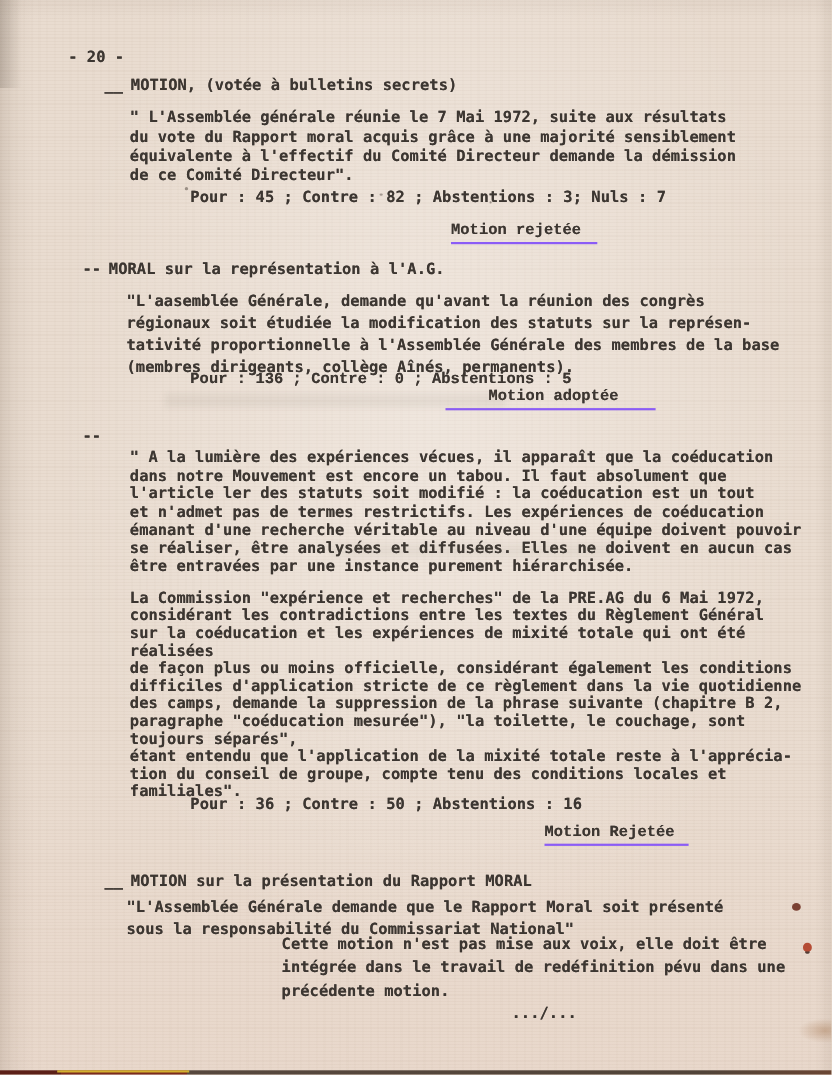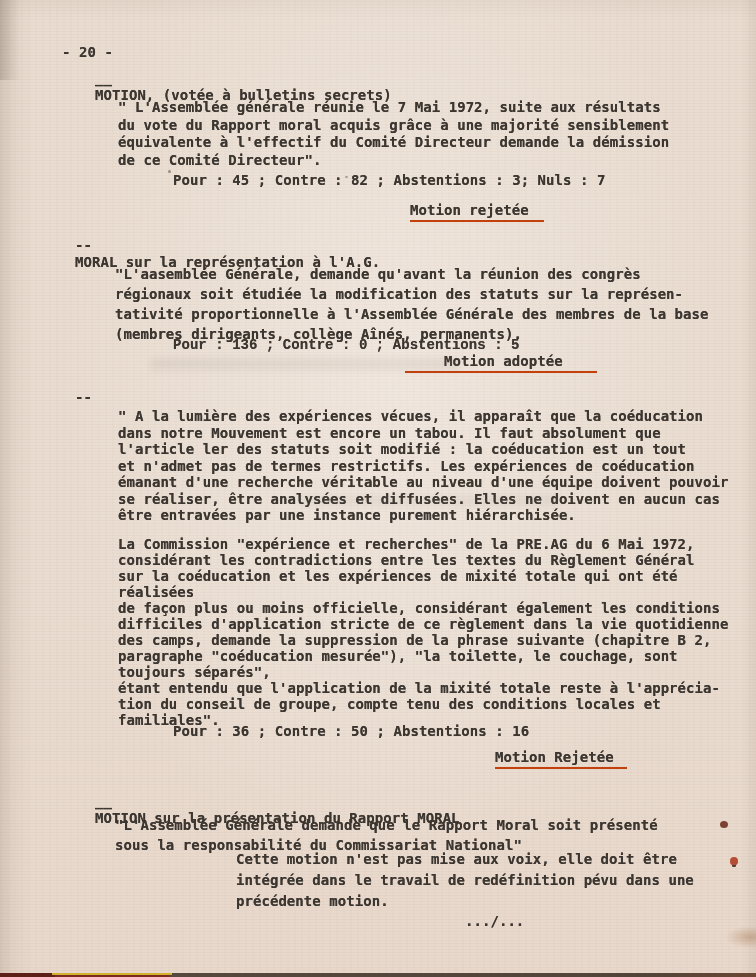--- a/index.html
+++ b/index.html
@@ -19,44 +19,44 @@
       #e9dcd0;
   }
   .txt{
     position:absolute;
     white-space:pre-wrap;
     font-size:14px;
     line-height:17px;
     letter-spacing:0.05px;
     text-shadow:0 0 0.6px rgba(60,54,49,0.75);
   }
-  .hdr{display:flex;flex-direction:column;}
+  .hdr{display:flex;}
   .hdr .marker{margin-right:7px;}
-  .result{border-bottom:2px solid #c2410c;padding-bottom:1px;}
+  .result{border-bottom:2px solid #8b5cf6;padding-bottom:1px;font-family:Liberation Mono, monospace;}
   .r1{padding-right:15px;}
   .r2{padding-right:34px;}
   .r3{padding-right:13px;}
   
   .pgnum   {left:62px;  top:44px;}
   .h1      {left:95px;  top:70px;}
   .b1      {left:118px; top:99px;  line-height:17.5px;}
   .v1      {left:173px; top:172px;}
   .res1    {left:410px; top:202px;}
   .h2      {left:75px;  top:237px;}
   .b2      {left:115px; top:264px; line-height:20px;}
   .v2      {left:173px; top:337px;font-family:Liberation Mono, monospace;}
   .res2    {left:405px; top:353px;padding-left:39px;}
   .h3      {left:75px;  top:389px;}
   .b3      {left:118px; top:408px; line-height:16.5px;}
   .b3b     {left:118px; top:536px; line-height:16px;}
   .v3      {left:173px; top:723px;}
   .res3    {left:495px; top:749px;}
   .h4      {left:95px;  top:793px;}
   .b4      {left:115px; top:815px; line-height:20px;}
-  .n4      {left:236px; top:849px; line-height:21px;}
+  .n4      {left:256px; top:849px; line-height:21px;}
   .cont    {left:465px; top:913px;}
   
   .artifact{position:absolute;pointer-events:none;}
   .corner-shade{left:0;top:0;width:20px;height:80px;
     background:linear-gradient(90deg, rgba(95,85,75,0.22), rgba(0,0,0,0));}
   .ghost-a{left:150px;top:358px;width:310px;height:12px;background:rgba(120,110,100,0.09);filter:blur(3px);}
   .ghost-b{left:300px;top:495px;width:260px;height:11px;background:rgba(120,110,100,0.07);filter:blur(3px);}
   .speck-s1{left:168px;top:170px;width:3px;height:3px;background:rgba(75,65,58,0.5);border-radius:50%;}
   .speck-s2{left:345px;top:176px;width:3px;height:2px;background:rgba(75,65,58,0.45);border-radius:50%;}
   .speck-s3{left:445px;top:183px;width:2px;height:2px;background:rgba(75,65,58,0.5);border-radius:50%;}

